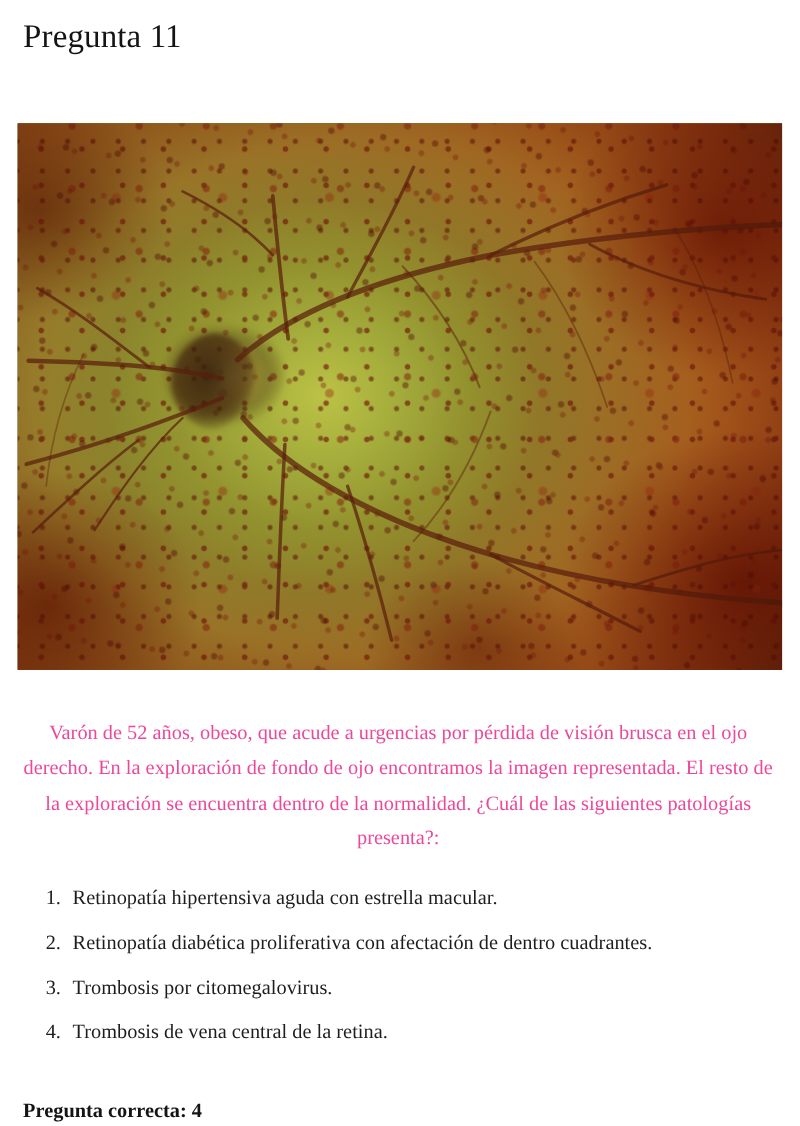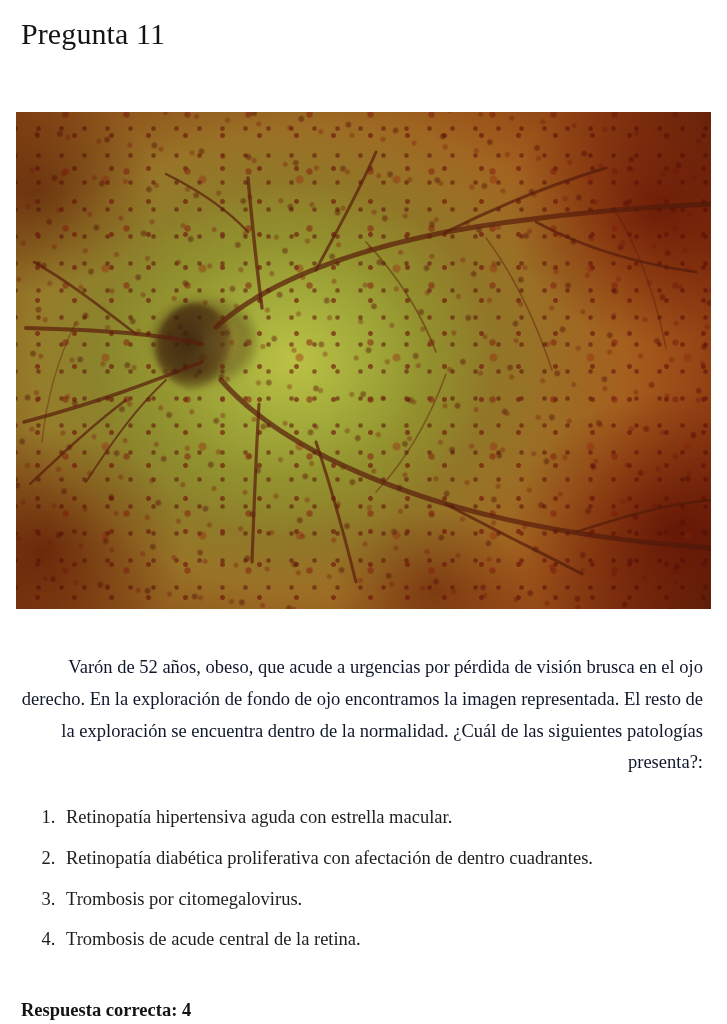--- a/index.html
+++ b/index.html
@@ -122,24 +122,24 @@
   .fundus .vignette {
     position: absolute;
     inset: 0;
     background: radial-gradient(ellipse 78% 86% at 45% 50%, rgba(0,0,0,0) 55%, rgba(40,10,0,0.35) 88%, rgba(30,6,0,0.55) 100%);
   }
 
   
   .stem {
     font-size: 18.5px;
     line-height: 1.72;
-    color: #0f172a;
+    color: #ec4899;
     margin: 43px 0 0 0;
     padding: 0 8px 0 5px;
-    text-align: right;
+    text-align: center;
   }
   .options {
     margin: 24px 0 0 0;
     padding: 0 0 0 44px;
     list-style: decimal;
     font-size: 18.5px;
     line-height: 1.55;
     color: #1d1d1d;
   }
   .options li {
@@ -206,21 +206,21 @@
       <div class="vignette"></div>
     </div>
   </div>
 
   <p class="stem">Varón de 52 años, obeso, que acude a urgencias por pérdida de visión brusca en el ojo derecho. En la exploración de fondo de ojo encontramos la imagen representada. El resto de la exploración se encuentra dentro de la normalidad. ¿Cuál de las siguientes patologías presenta?:</p>
 
   <ol class="options">
     <li>Retinopatía hipertensiva aguda con estrella macular.</li>
     <li>Retinopatía diabética proliferativa con afectación de dentro cuadrantes.</li>
     <li>Trombosis por citomegalovirus.</li>
-    <li>Trombosis de acude central de la retina.</li>
+    <li>Trombosis de vena central de la retina.</li>
   </ol>
 
   <div class="answer">
-    <span>Respuesta correcta:</span>
+    <span>Pregunta correcta:</span>
     <span class="answer-value">4</span>
   </div>
 
 </div>
 
 </body></html>

